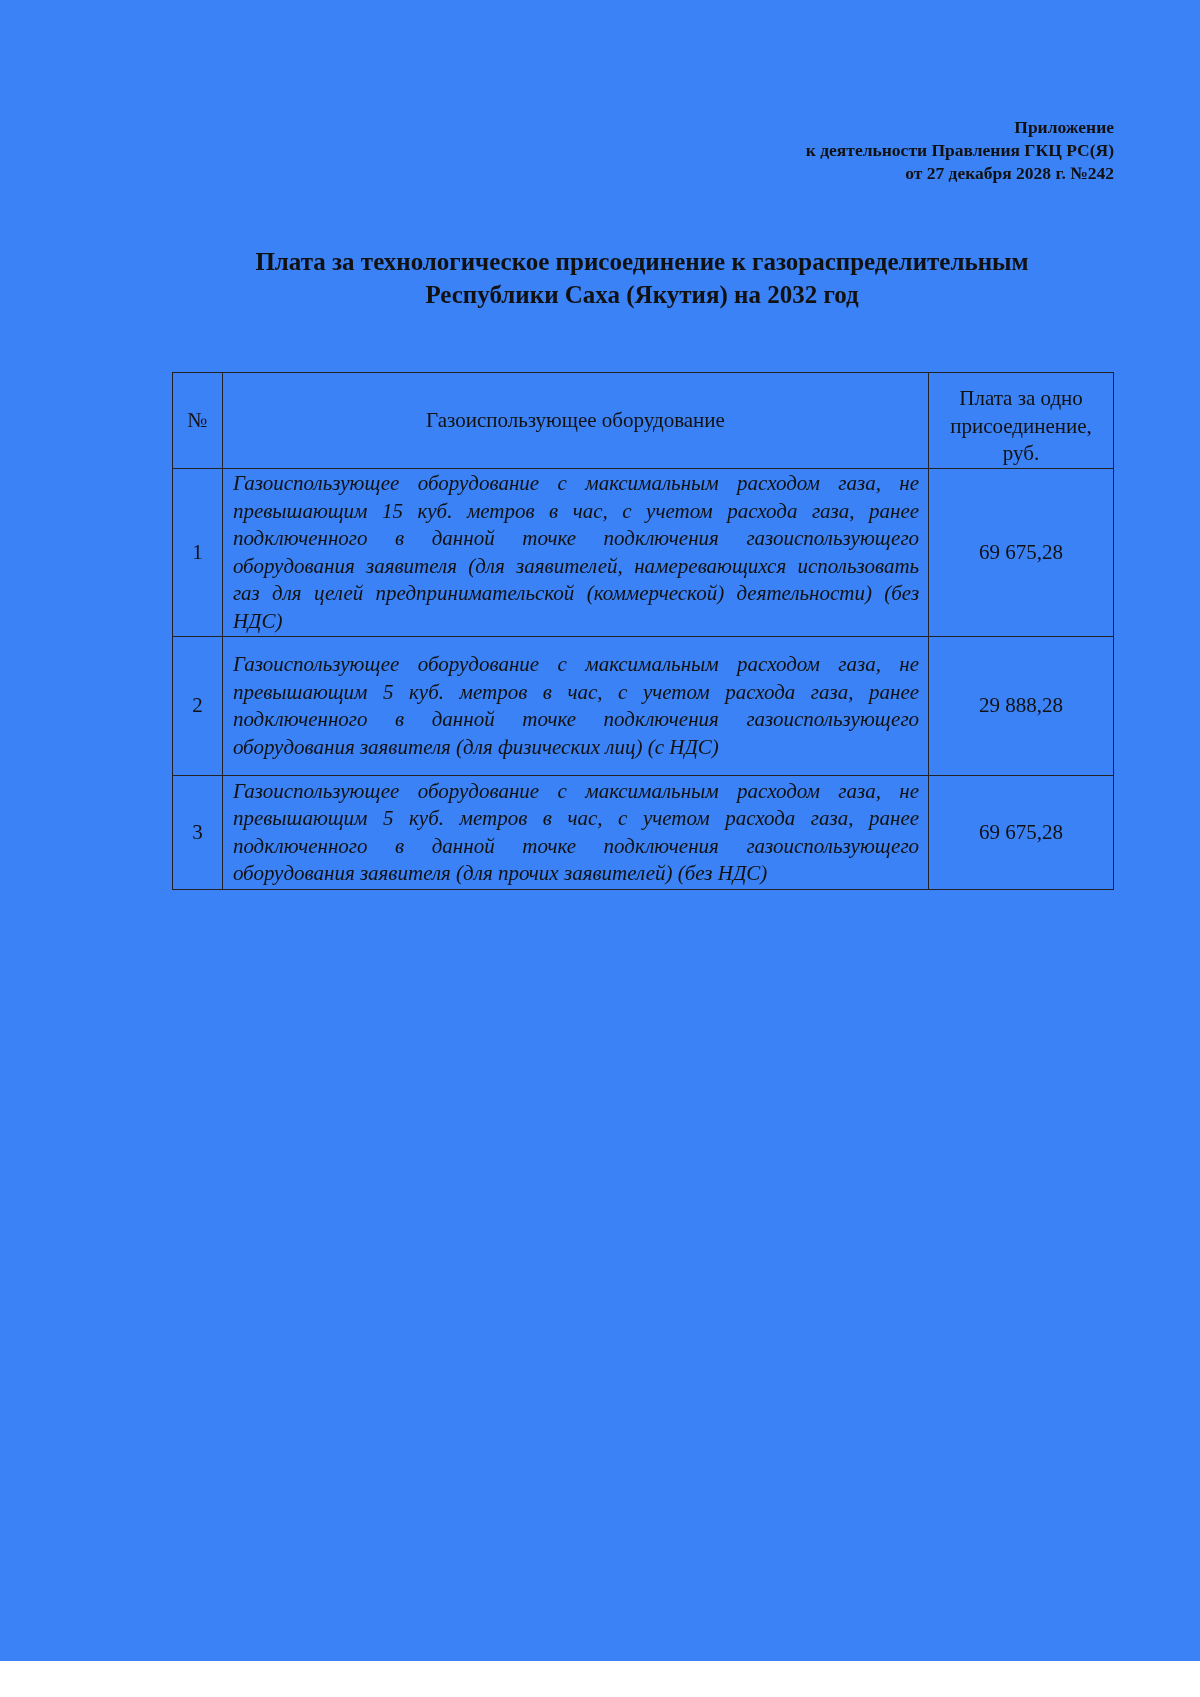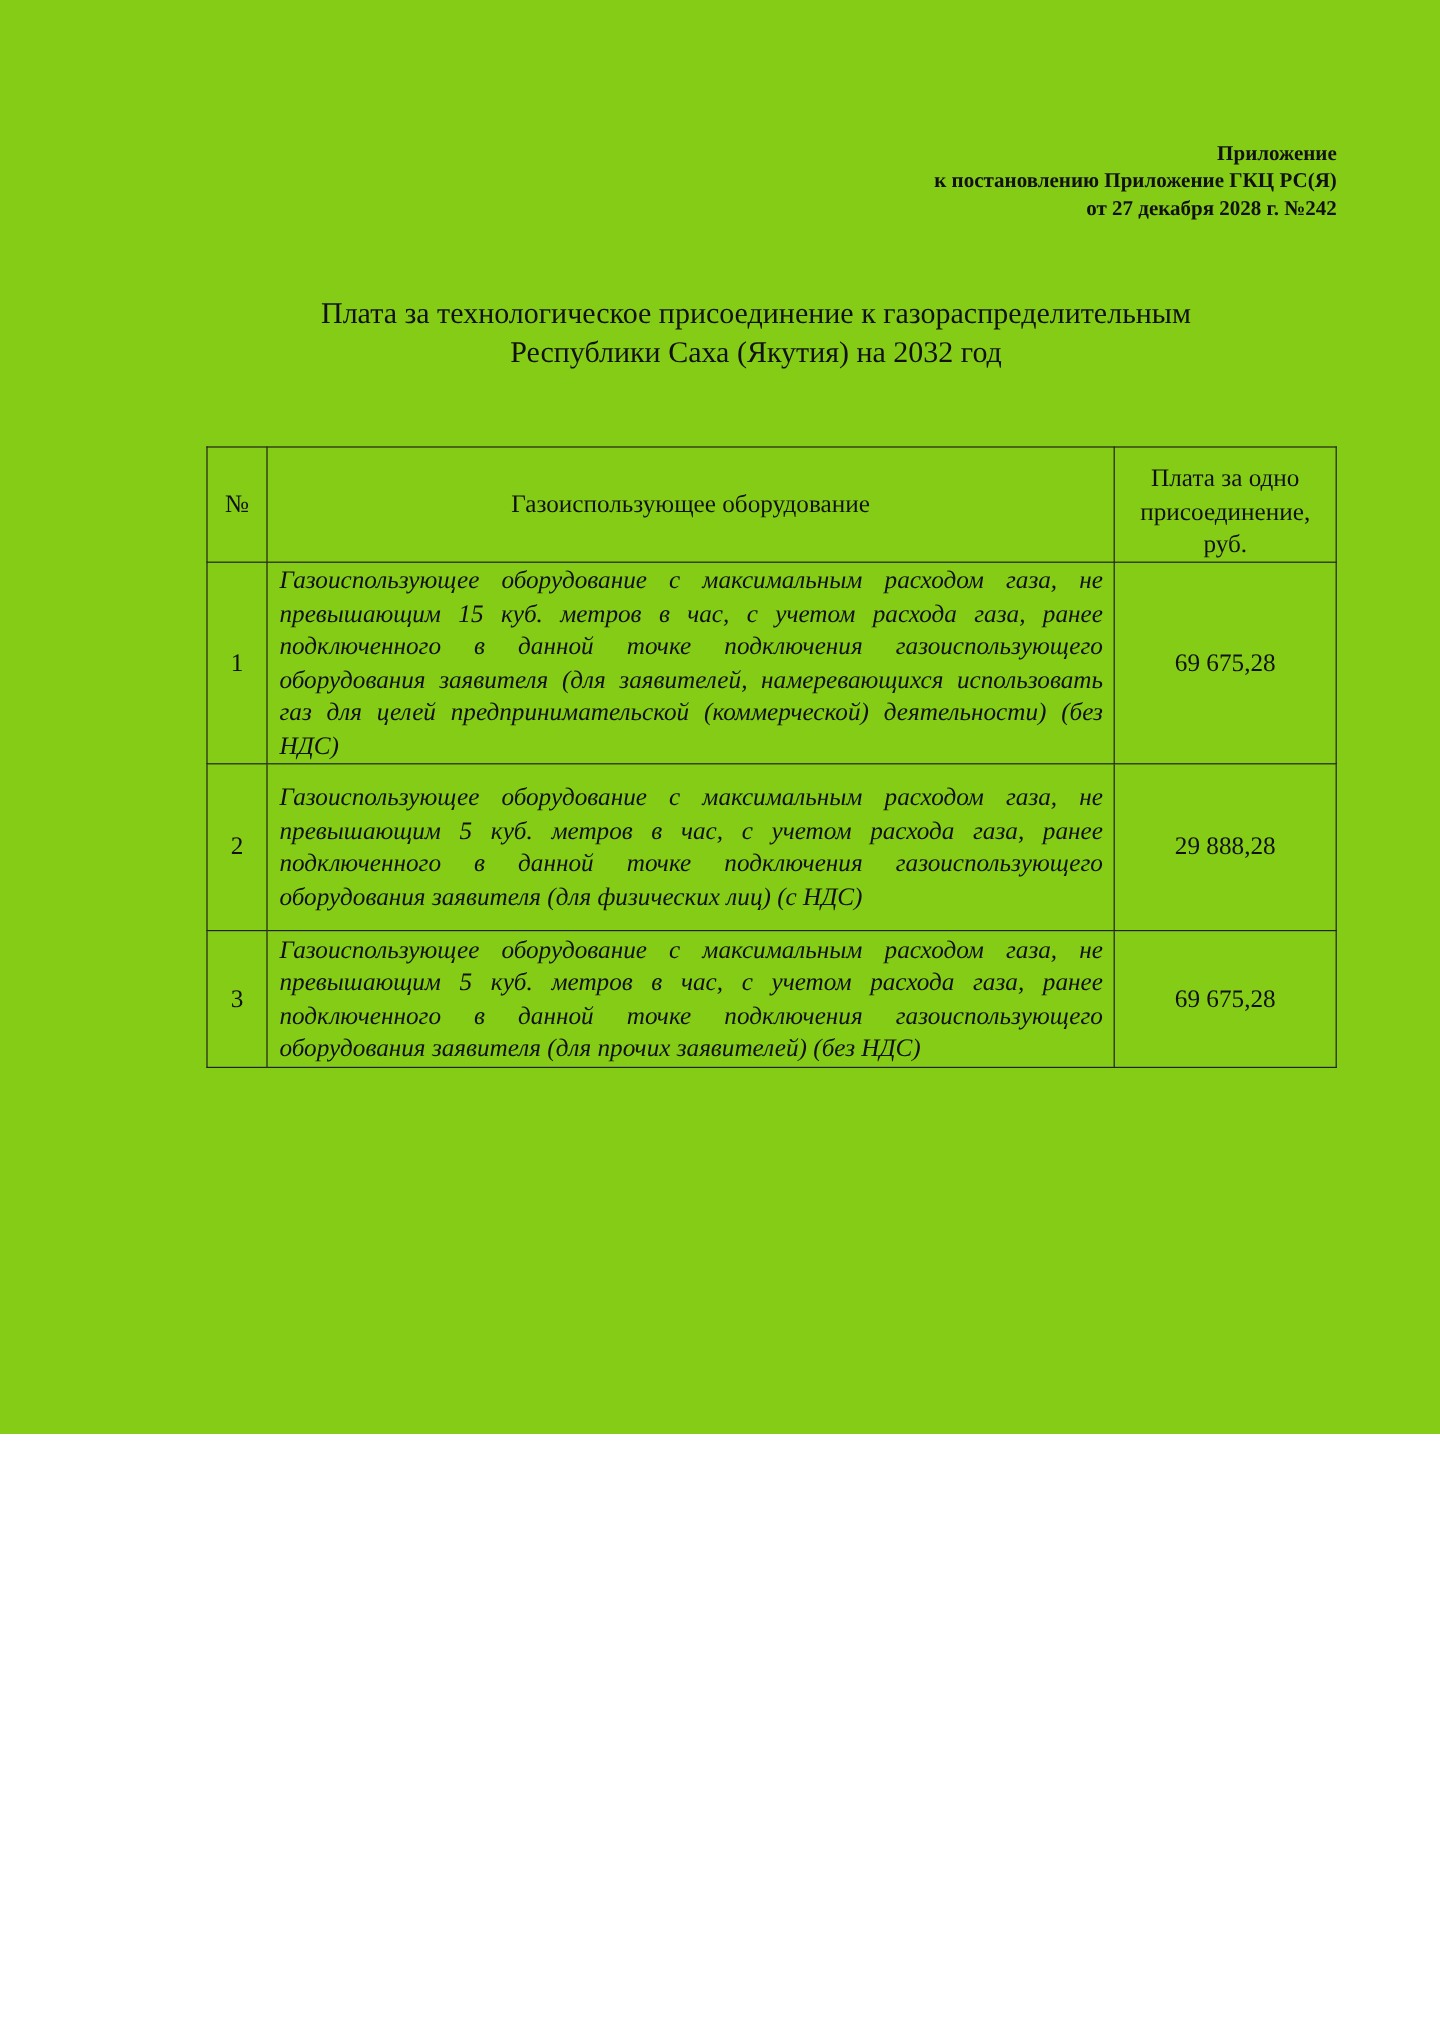--- a/index.html
+++ b/index.html
@@ -13,40 +13,40 @@
       position: relative;
       font-family: "Liberation Serif", "DejaVu Serif", serif;
       color: #111111;
       overflow: hidden;
     }
     .page {
       position: absolute;
       left: 0;
       top: 0;
       width: 1200px;
-      height: 1195px;
-      background: #84cc16;
+      height: 1661px;
+      background: #3b82f6;
     }
     .approval {
       position: absolute;
       right: 86px;
       top: 116px;
       text-align: right;
       font-weight: bold;
       font-size: 17.5px;
       line-height: 23px;
     }
     .approval div { white-space: nowrap; }
     .doc-title {
       position: absolute;
-      left: 170px;
+      left: 182px;
       width: 920px;
       top: 245px;
       text-align: center;
-      font-weight: normal;
+      font-weight: bold;
       font-size: 25px;
       line-height: 33px;
     }
     .doc-title div { white-space: nowrap; }
     table.tariff {
       position: absolute;
       left: 172px;
       top: 372px;
       width: 942px;
       border-collapse: collapse;
@@ -78,21 +78,21 @@
       margin-top: 12px;
     }
   </style>
 </head>
 <body>
 
 <div class="page">
 
   <div class="approval">
     <div>Приложение</div>
-    <div>к постановлению Приложение ГКЦ РС(Я)</div>
+    <div>к деятельности Правления ГКЦ РС(Я)</div>
     <div>от 27 декабря 2028 г. №242</div>
   </div>
 
   <div class="doc-title">
     <div>Плата за технологическое присоединение к газораспределительным</div>
     <div>Республики Саха (Якутия) на 2032 год</div>
   </div>
 
   <table class="tariff">
     <thead>

